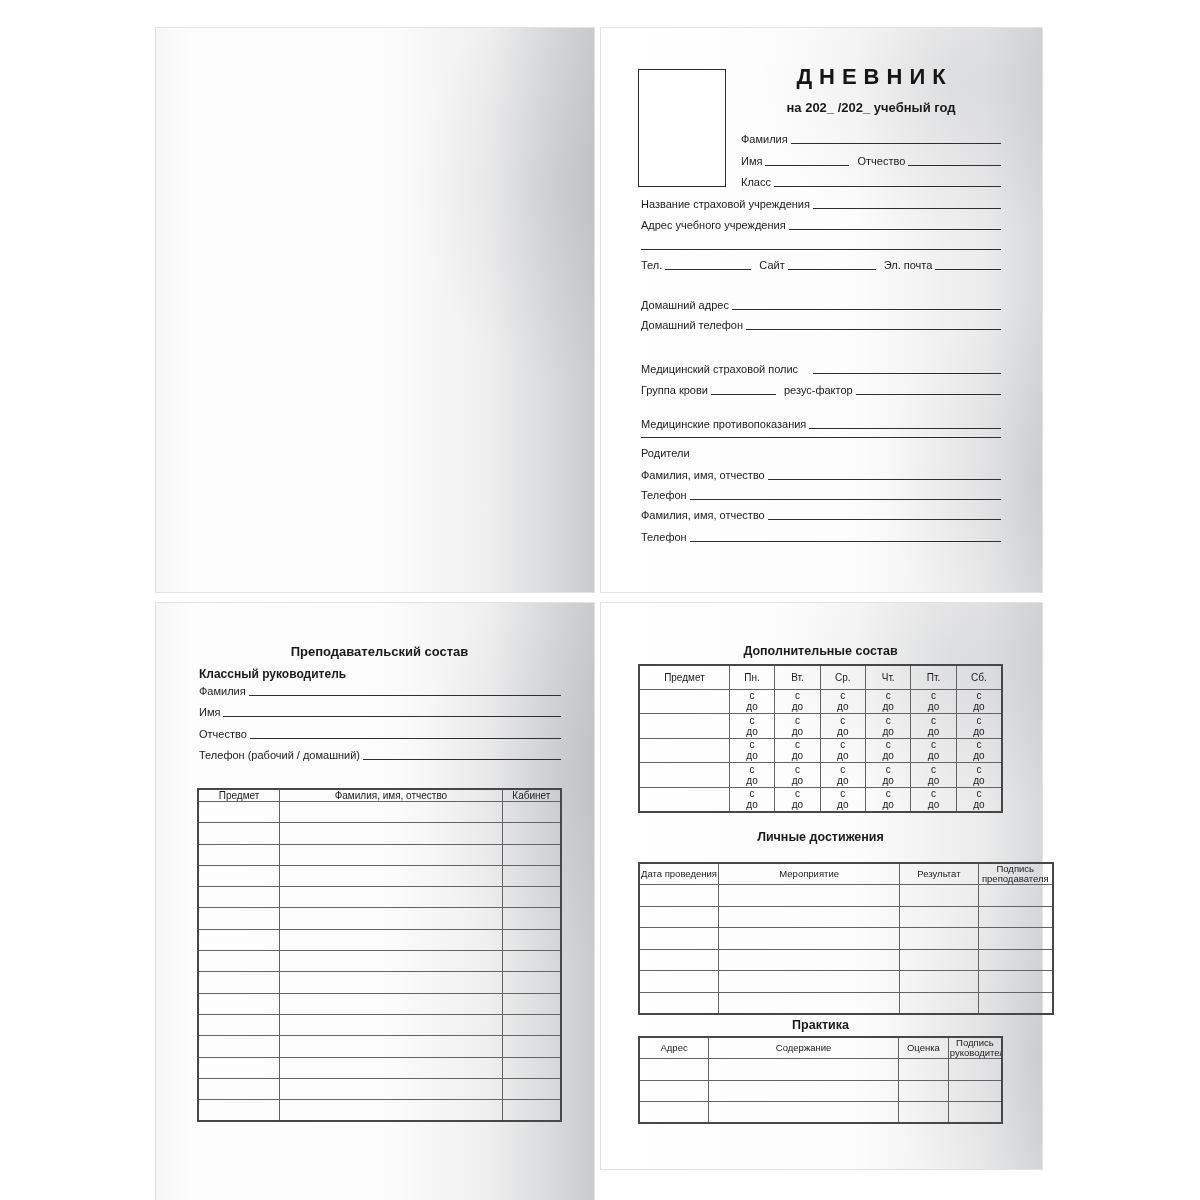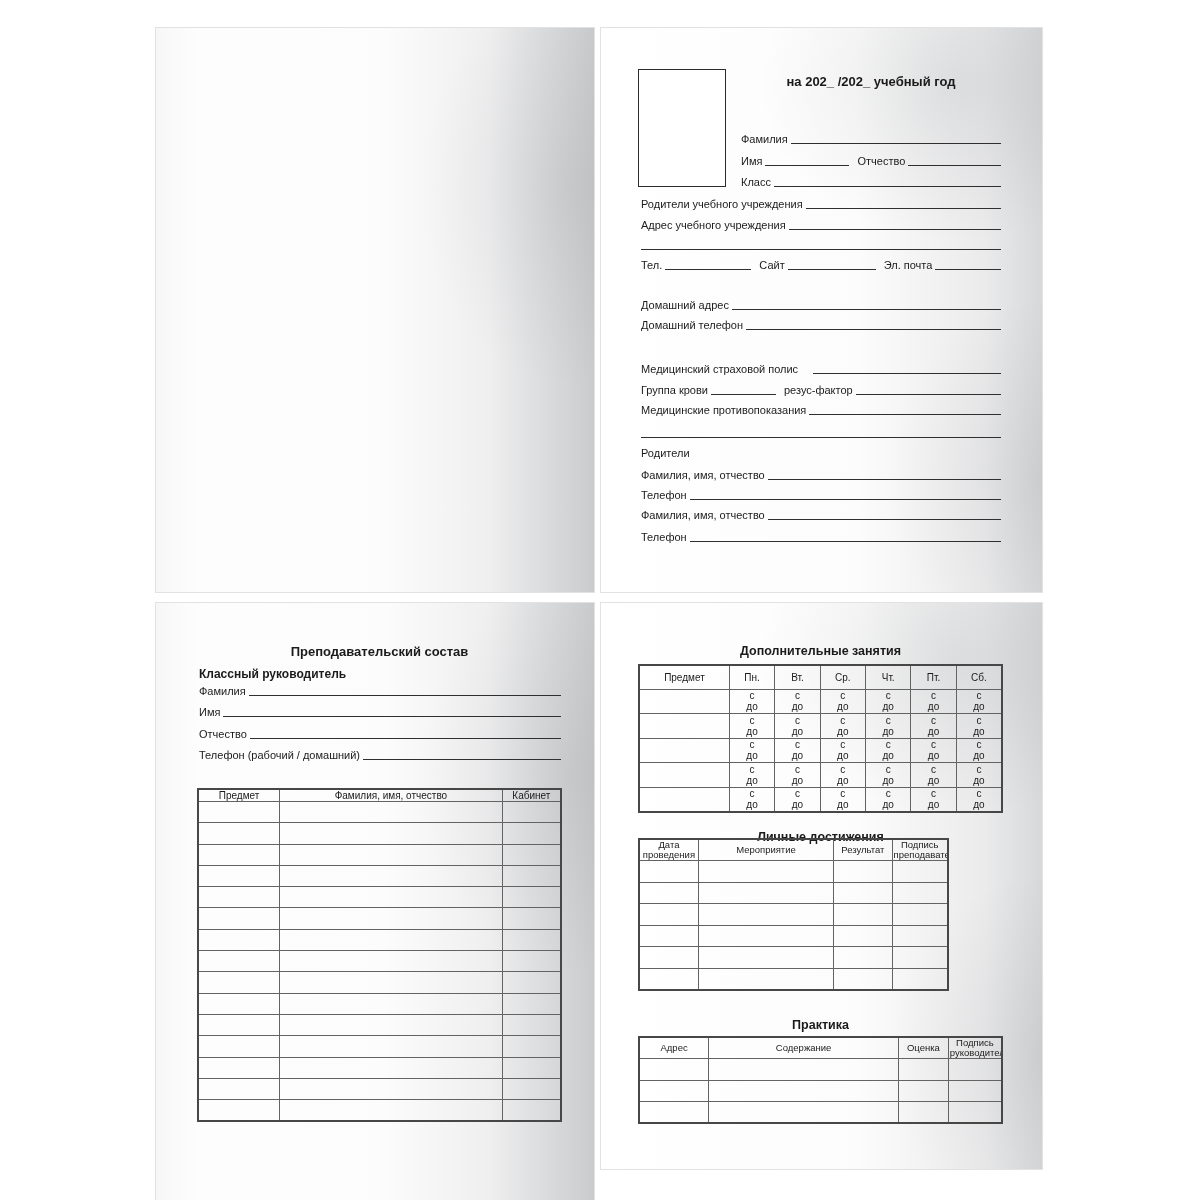--- a/index.html
+++ b/index.html
@@ -52,61 +52,62 @@
   .doc-table th,.doc-table td{border:1px solid #636363;padding:0 2px;font-weight:normal;
              text-align:center;vertical-align:middle;overflow:hidden;box-sizing:border-box;}
   .t-teachers{left:41px;top:185px;width:365px;}
   .t-teachers th{height:12px;font-size:10px;line-height:11px;}
   .t-teachers td{height:21.3px;}
   .t-extra{left:37px;top:61px;width:365px;}
   .t-extra th{height:24px;font-size:10px;}
   .t-extra td{height:24.6px;}
   .ft{display:flex;flex-direction:column;align-items:center;justify-content:center;
       font-size:10px;line-height:11px;}
-  .t-achieve{left:37px;top:235px;width:311px;}
+  .t-achieve{left:37px;top:259px;width:416px;}
   .t-achieve th{height:21px;font-size:9.5px;line-height:10px;padding:0 1px;}
   .t-achieve td{height:21.6px;}
   .t-practice{left:37px;top:433px;width:365px;}
   .t-practice th{height:21px;font-size:9.5px;line-height:10px;padding:0 1px;}
   .t-practice td{height:21.6px;}
   .sec-title{position:absolute;left:37px;width:365px;text-align:center;
              font-size:12.5px;font-weight:bold;}
 </style>
 </head>
 <body>
 
 <div class="canvas">
 
   <div class="page page-left-grad" style="left:155px;top:27px;width:440px;height:566px;"></div>
 
   <div class="page page-right-grad" style="left:600px;top:27px;width:443px;height:566px;">
 
     <div class="photo-box"></div>
 
     <div class="cover-head">
+      <div class="cover-title">ДНЕВНИК</div>
       <div class="cover-subtitle">на 202_ /202_ учебный год</div>
     </div>
 
     <div class="frow indent" style="top:103px;">
       <span class="flabel">Фамилия</span>
       <span class="fline"></span>
     </div>
     <div class="frow indent" style="top:125px;">
       <span class="flabel">Имя</span>
       <span class="fline w84"></span>
       <span class="flabel gap">Отчество</span>
       <span class="fline"></span>
     </div>
     <div class="frow indent" style="top:146px;">
       <span class="flabel">Класс</span>
       <span class="fline"></span>
     </div>
 
     <div class="frow full" style="top:168px;">
-      <span class="flabel">Родители учебного учреждения</span>
+      <span class="flabel">Название страховой учреждения</span>
       <span class="fline"></span>
     </div>
     <div class="frow full" style="top:189px;text-align:center;">
       <span class="flabel">Адрес учебного учреждения</span>
       <span class="fline"></span>
     </div>
     <div class="frow full" style="top:209px;">
       <span class="fline" style="margin-left:0;"></span>
     </div>
     <div class="frow full" style="top:229px;">
@@ -130,21 +131,21 @@
     <div class="frow full" style="top:333px;gap:12px;">
       <span class="flabel">Медицинский страховой полис</span>
       <span class="fline"></span>
     </div>
     <div class="frow full" style="top:354px;justify-content:flex-end;">
       <span class="flabel">Группа крови</span>
       <span class="fline w65"></span>
       <span class="flabel gap">резус-фактор</span>
       <span class="fline"></span>
     </div>
-    <div class="frow full" style="top:374px;">
+    <div class="frow full" style="top:388px;">
       <span class="flabel">Медицинские противопоказания</span>
       <span class="fline"></span>
     </div>
     <div class="frow full" style="top:397px;">
       <span class="fline" style="margin-left:0;"></span>
     </div>
 
     <div class="frow full" style="top:417px;">
       <span class="flabel">Родители</span>
     </div>
@@ -276,21 +277,21 @@
             <td></td>
             <td></td>
             <td></td>
           </tr>
         </tbody>
     </table>
   </div>
 
   <div class="page page-right-grad" style="left:600px;top:602px;width:443px;height:568px;">
 
-    <div class="sec-title" style="top:41px;">Дополнительные занятия</div>
+    <div class="sec-title" style="top:41px;">Дополнительные состав</div>
     <table class="doc-table t-extra">
       <colgroup>
           <col style="width:24.9%">
           <col style="width:12.5%">
           <col style="width:12.5%">
           <col style="width:12.5%">
           <col style="width:12.5%">
           <col style="width:12.5%">
           <col style="width:12.6%">
         </colgroup>

